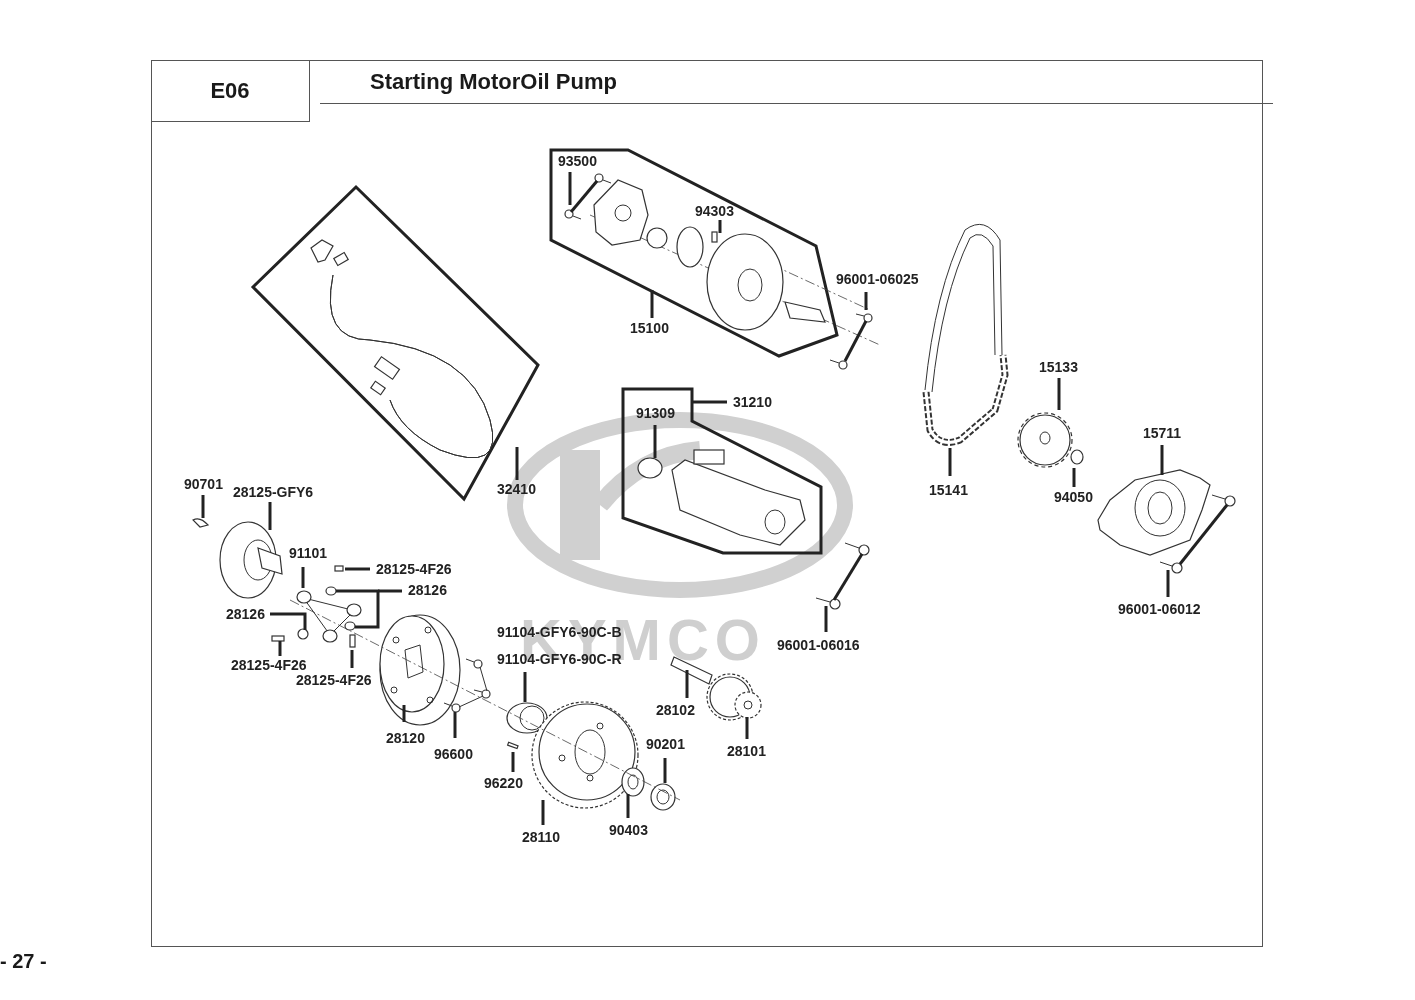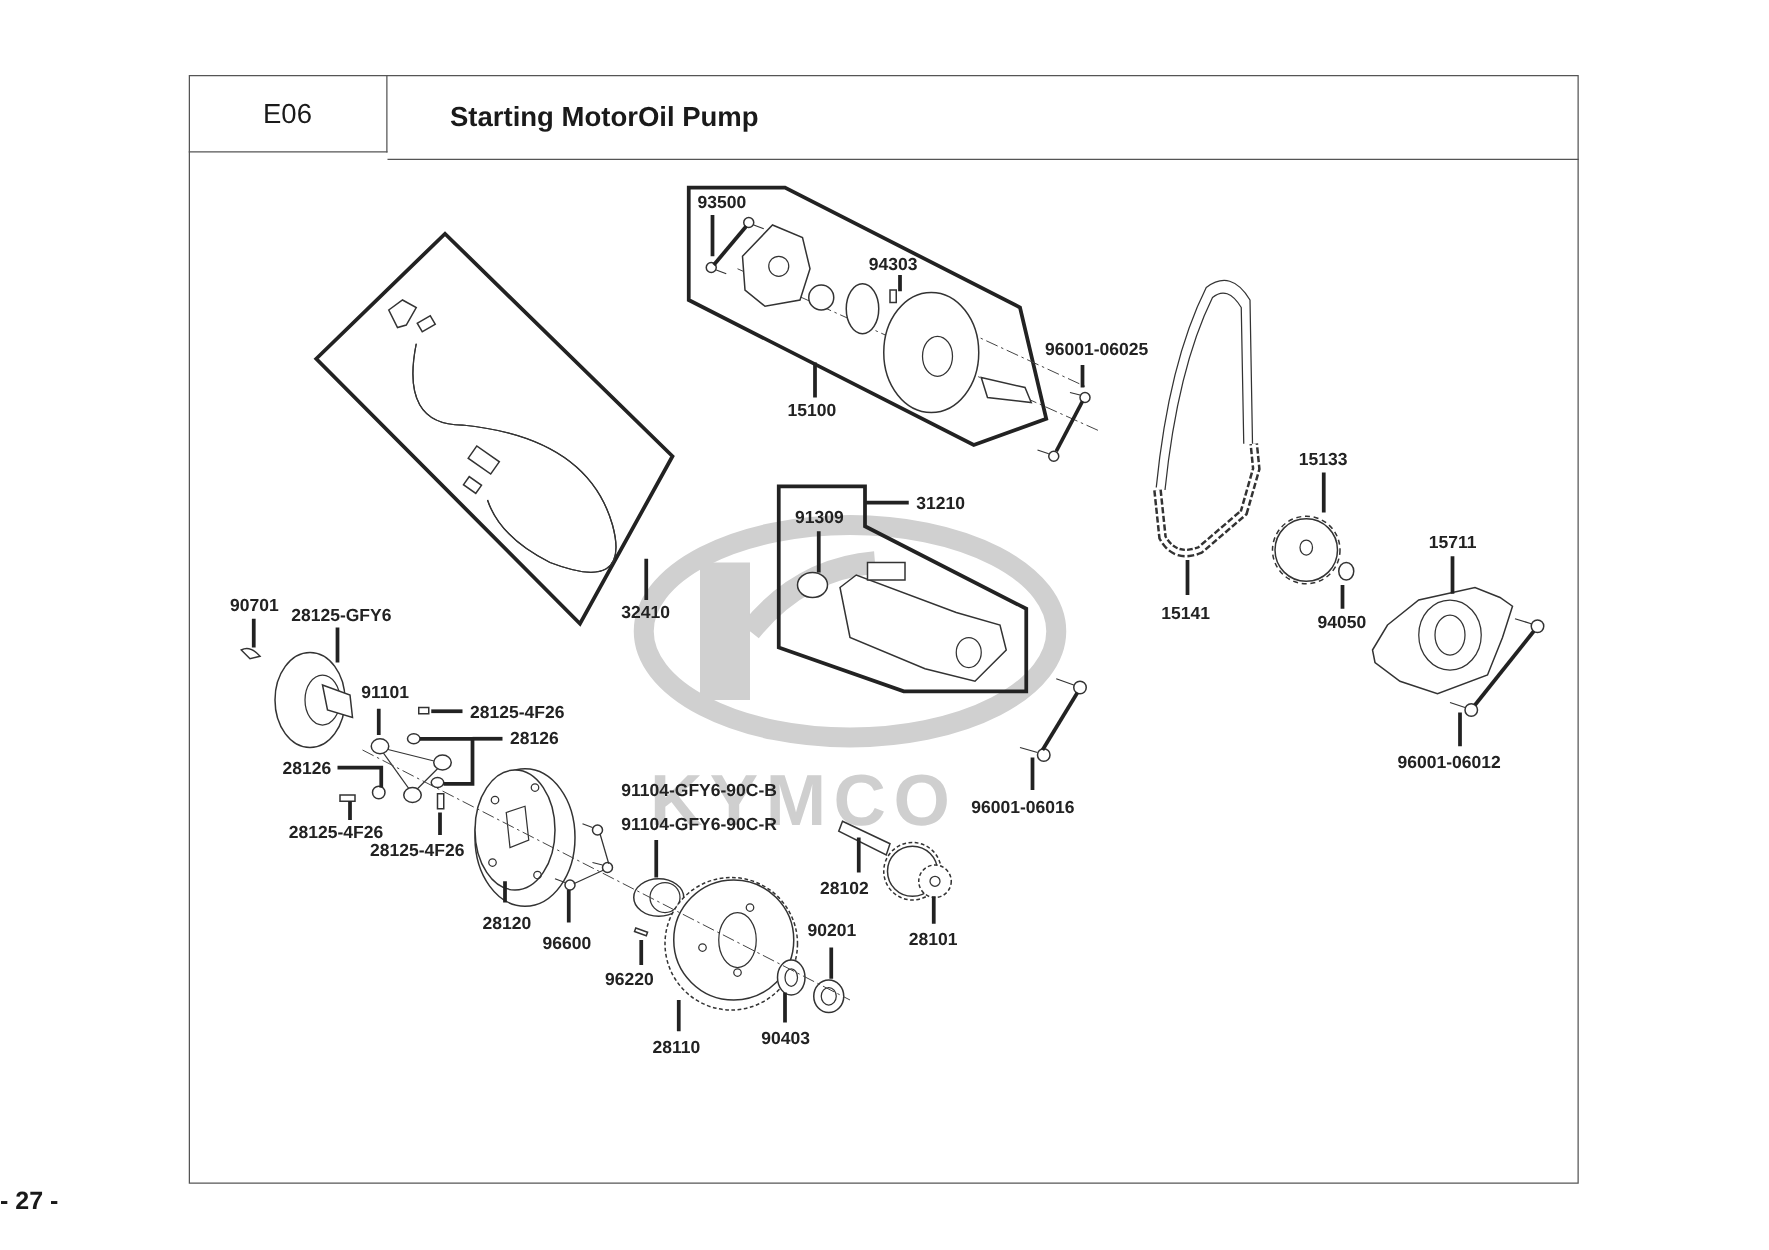--- a/index.html
+++ b/index.html
@@ -3,22 +3,22 @@
 <meta charset="utf-8">
 <style>
   html, body { margin: 0; padding: 0; background: #ffffff; }
   body { width: 1415px; height: 1000px; position: relative; overflow: hidden;
          font-family: "Liberation Sans", sans-serif; color: #1a1a1a; }
   .frame { position: absolute; left: 151px; top: 60px; width: 1112px; height: 887px;
            border: 1.5px solid #555; box-sizing: border-box; }
   .hdr-code { position: absolute; left: 151px; top: 60px; width: 159px; height: 62px;
               border-right: 1.5px solid #555; border-bottom: 1.5px solid #555; box-sizing: border-box;
               display: flex; align-items: center; justify-content: center;
-              font-weight: normal; font-size: 22px; }
-  .hdr-title { position: absolute; left: 310px; top: 60px; width: 953px; height: 68px;
+              font-weight: bold; font-size: 22px; }
+  .hdr-title { position: absolute; left: 320px; top: 60px; width: 953px; height: 44px;
                border-bottom: 1.5px solid #555; box-sizing: border-box;
                display: flex; align-items: center; padding-left: 50px;
                font-weight: bold; font-size: 22px; }
   .page-num { position: absolute; left: 0; width: 1415px; top: 950px; text-align: left;
               font-weight: bold; font-size: 20px; }
   svg.diagram { position: absolute; left: 0; top: 0; }
   .lbl { font-family: "Liberation Sans", sans-serif; font-weight: bold; font-size: 14px; fill: #222; }
   .wm { font-family: "Liberation Sans", sans-serif; font-weight: bold; font-size: 58px; fill: #cfcfcf; letter-spacing: 6px; }
   .ln { stroke: #222; stroke-width: 3; fill: none; }
   .grp { stroke: #222; stroke-width: 3; fill: none; }

